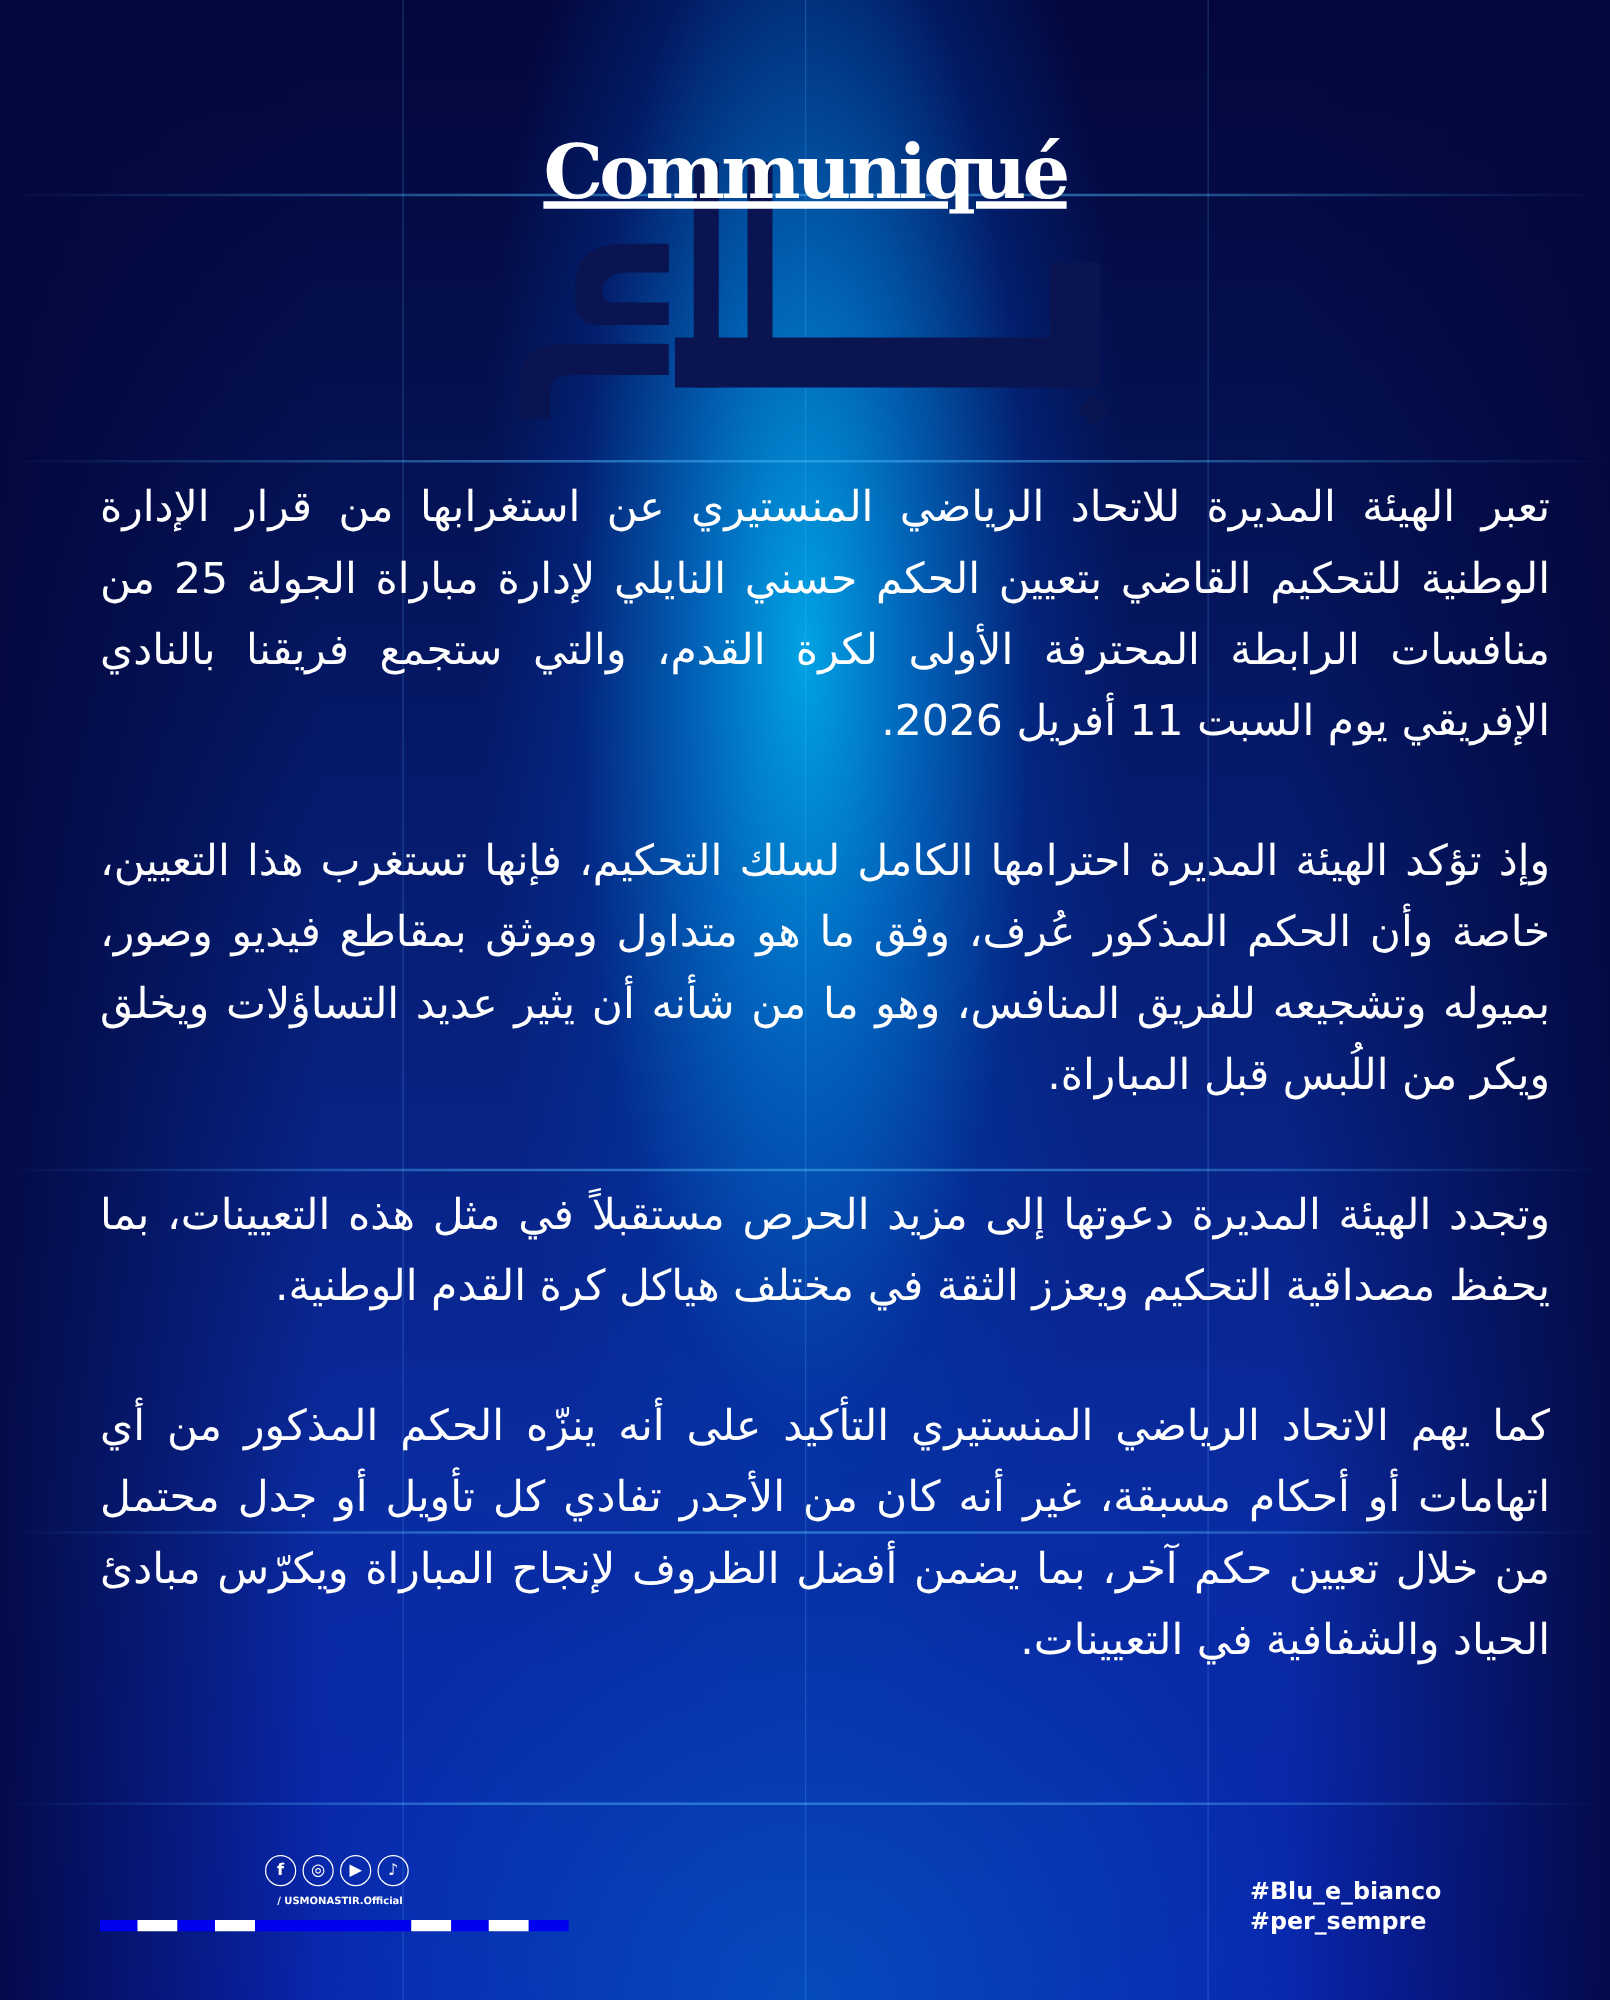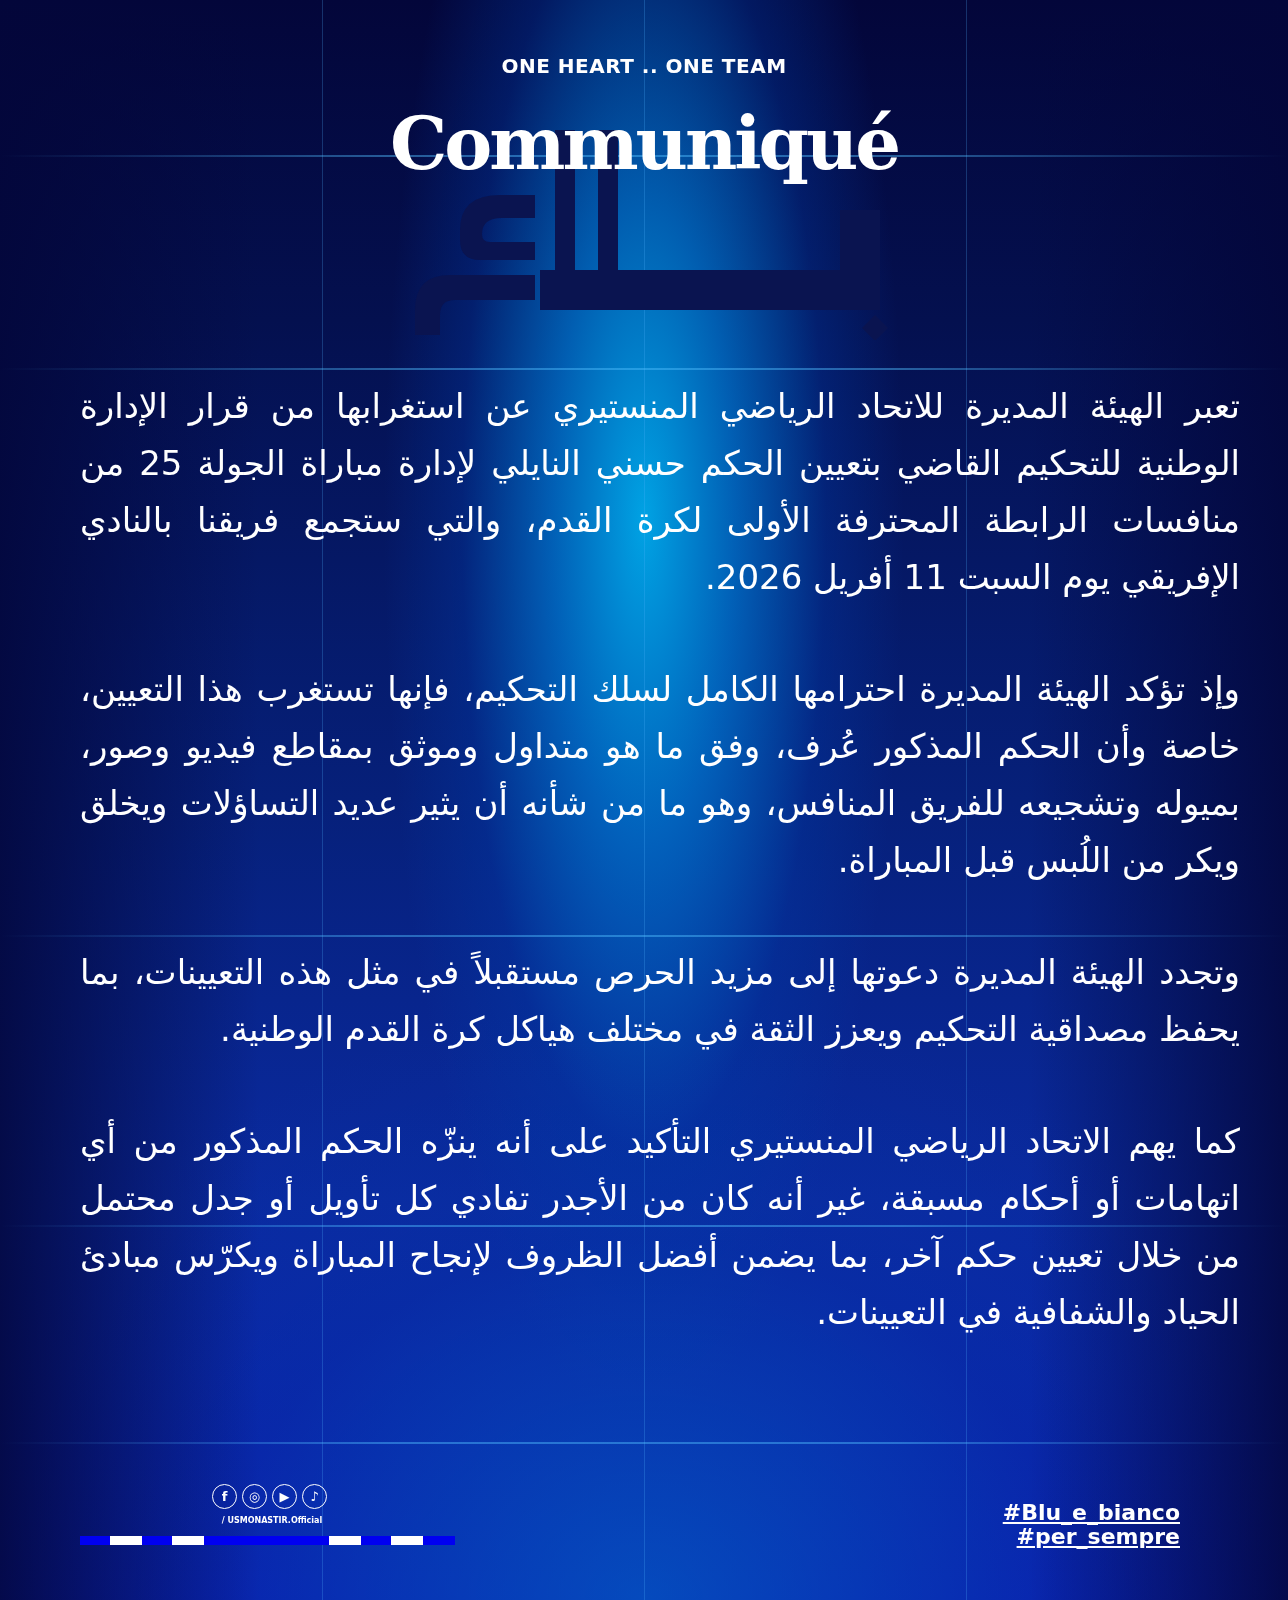--- a/index.html
+++ b/index.html
@@ -60,23 +60,24 @@
     }
     .arabic-title svg { width: 100%; height: 100%; }
 
     .title-latin {
       position: absolute;
       top: 108px; left: 0; right: 0;
       text-align: center;
       color: #ffffff;
       font-family: "DejaVu Serif", serif;
       font-weight: bold;
-      font-size: 72px;
+      font-size: 60px;
       letter-spacing: -3px;
       line-height: 1;
+      text-decoration: underline;
     }
 
     .body-text {
       position: absolute;
       left: 64px; width: 1160px;
       top: 378px;
       direction: rtl;
       text-align: justify;
       text-align-last: right;
       color: #ffffff;
@@ -117,47 +118,45 @@
       left: 80px; top: 1536px;
       width: 375px; height: 9px;
       display: flex;
     }
     .stripe span { display: block; height: 100%; }
 
     .hashtags {
       position: absolute;
       left: 1000px; top: 1501px;
       width: 180px;
-      text-align: right;
+      text-align: left;
       color: #ffffff;
       font-family: "DejaVu Sans", sans-serif;
       font-weight: 600;
-      font-size: 22px;
+      font-size: 19px;
       line-height: 24px;
-      text-decoration: underline;
     }
   </style>
 </head>
 <body>
 
 <div class="poster">
   <div class="glow-bottom"></div>
   <div class="side-dark left"></div>
   <div class="side-dark right"></div>
 
   <div class="grid-line-v" style="left:322px"></div>
   <div class="grid-line-v" style="left:644px"></div>
   <div class="grid-line-v" style="left:966px"></div>
   <div class="grid-line-h" style="top:155px"></div>
   <div class="grid-line-h" style="top:368px"></div>
   <div class="grid-line-h" style="top:935px"></div>
   <div class="grid-line-h" style="top:1225px"></div>
   <div class="grid-line-h" style="top:1442px"></div>
 
-  <div class="tagline">ONE HEART .. ONE TEAM</div>
 
   <div class="arabic-title">
     <svg viewBox="0 0 490 210" xmlns="http://www.w3.org/2000/svg">
       <g fill="#0a1450">
 
         <rect x="130" y="140" width="340" height="40"></rect>
         <rect x="430" y="80" width="40" height="100"></rect>
 
         <polygon points="465,185 478,198 465,211 452,198"></polygon>
 

